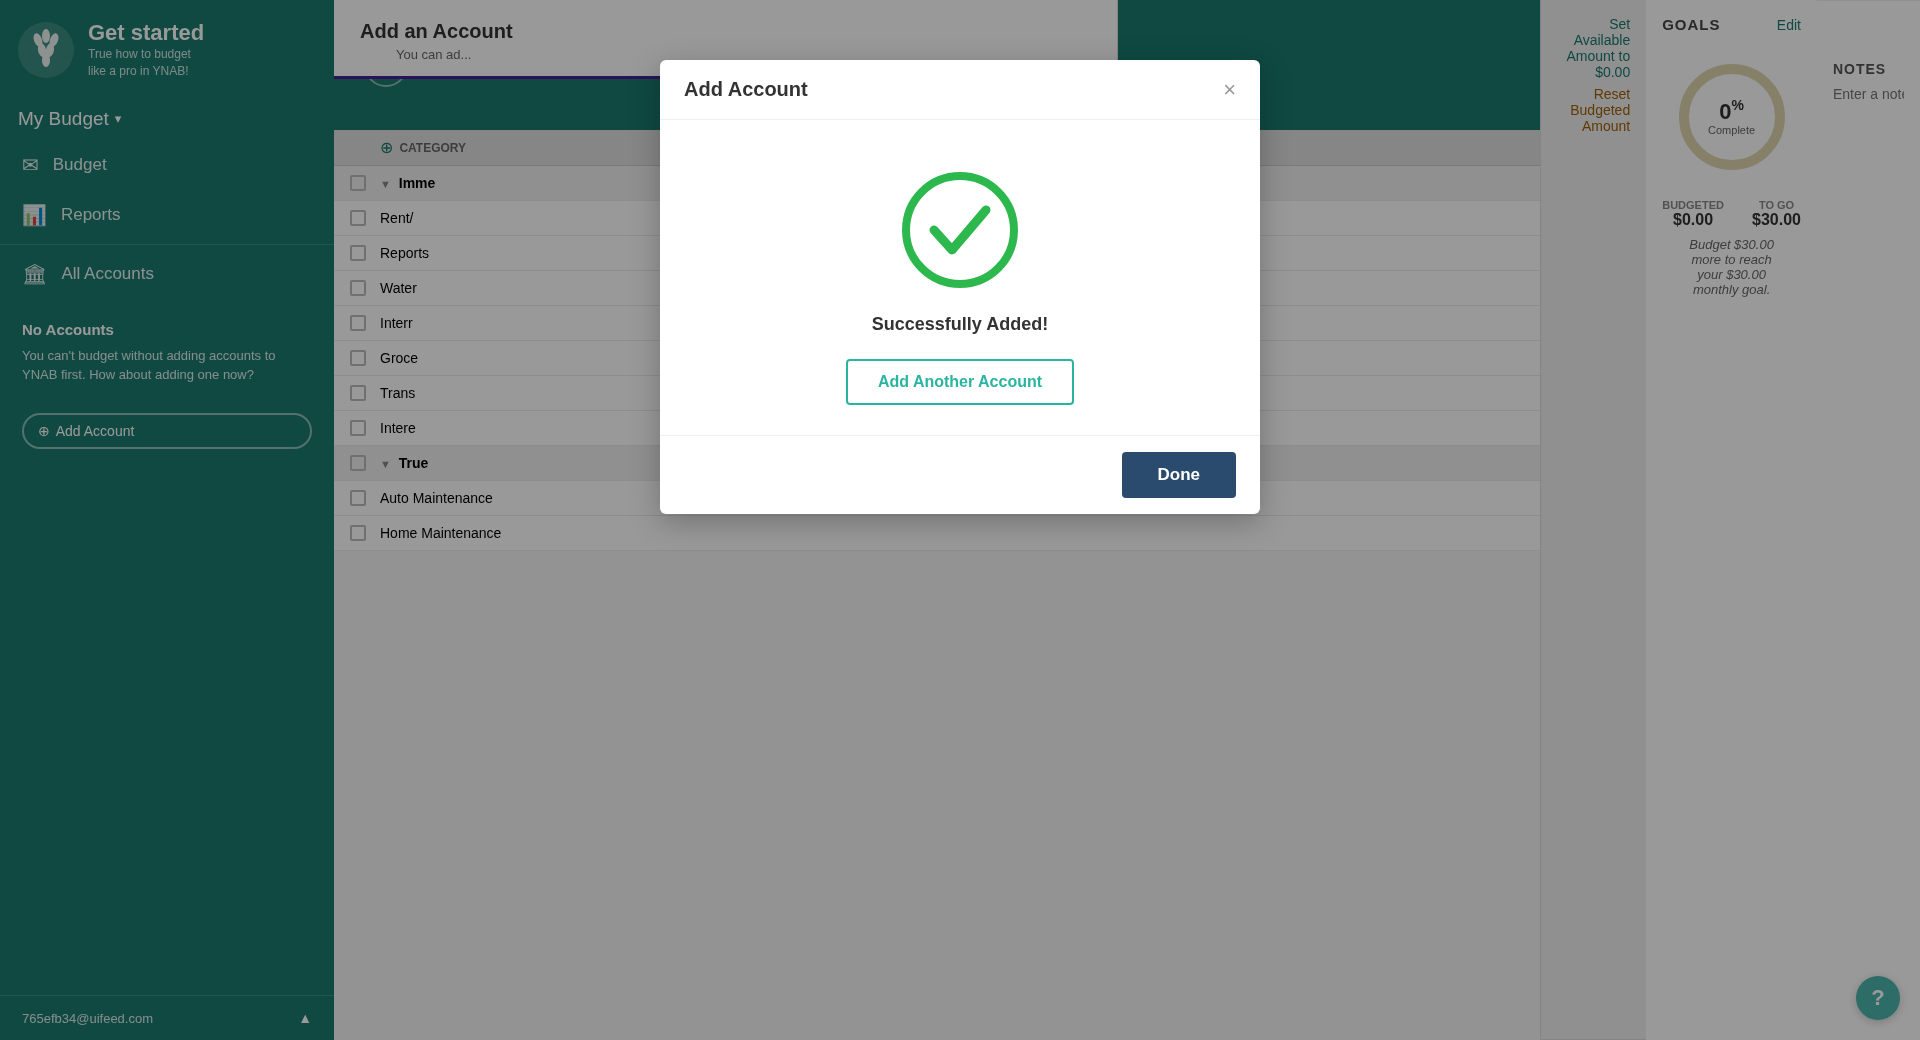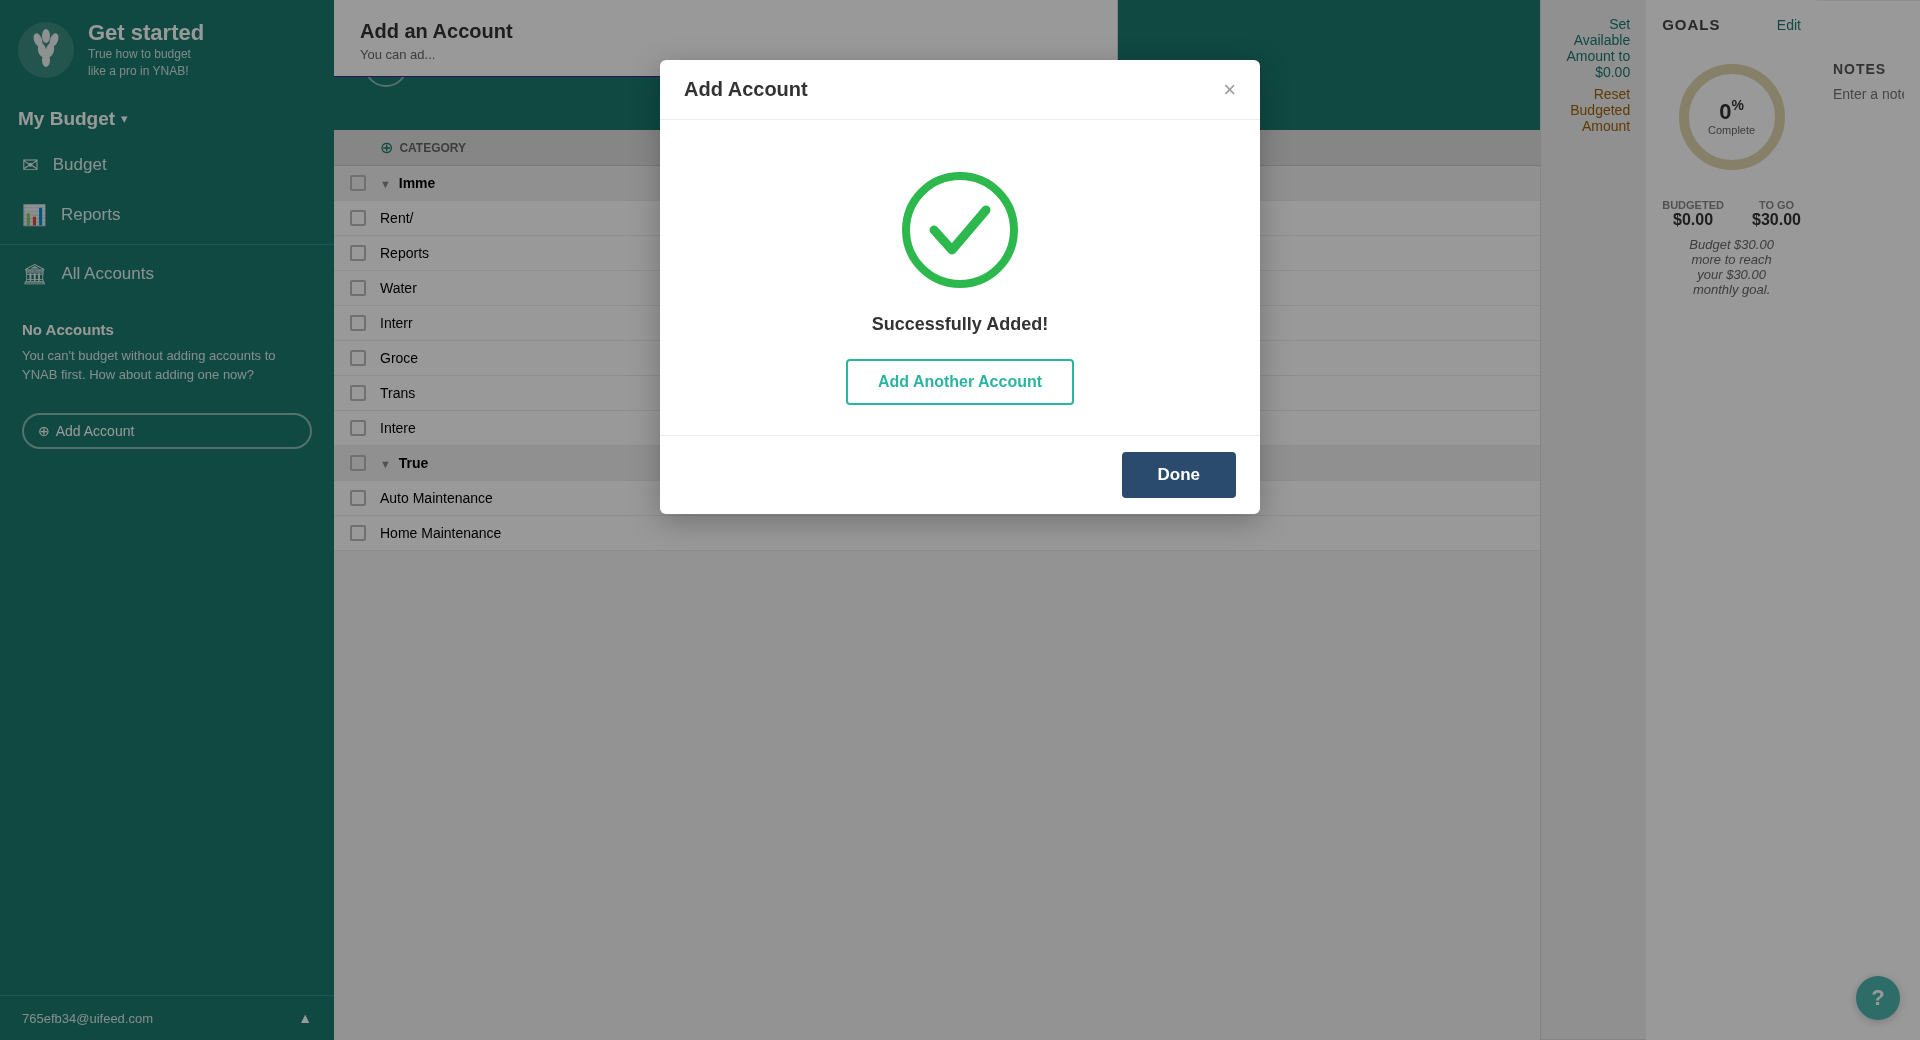--- a/index.html
+++ b/index.html
@@ -32,21 +32,21 @@
     .sidebar-title-block .app-subtitle {
       font-size: 12px; color: rgba(255,255,255,0.8); line-height: 1.4;
     }
 
     .budget-selector {
       display: flex; align-items: center; gap: 6px;
       padding: 8px 18px 4px;
       cursor: pointer;
     }
     .budget-selector .budget-name {
-      font-size: 19px; font-weight: 700; color: #fff;
+      font-size: 19px; font-weight: 400; color: #fff;
     }
     .budget-selector .chevron { color: #fff; font-size: 13px; }
 
     .sidebar-nav {
       padding: 6px 0;
     }
     .nav-item {
       display: flex; align-items: center; gap: 14px;
       padding: 13px 22px;
       cursor: pointer;
@@ -578,23 +578,23 @@
         <div class="notes-title">NOTES</div>
         <input class="notes-input" type="text" placeholder="Enter a note..." style="">
       </div>
 
       <div class="help-bubble">?</div>
     </div>
   </div>
 </div>
 
 <div style="position:absolute;left:334px;top:0;width:784px;background:#fff;z-index:10;border-right:1px solid #ddd;">
-  <div style="padding:20px 26px 14px;border-bottom:1px solid #4c1d95;">
+  <div style="padding:20px 26px 14px;border-bottom:3px solid #4c1d95;">
     <div style="font-size:20px;font-weight:700;color:#333;">Add an Account</div>
-    <div style="font-size:13px;color:#666;margin-top:4px;">You can ad...</div>
+    <div style="font-size:13px;color:#666;margin-top:4px;margin-left:36px;">You can ad...</div>
   </div>
 </div>
 
 <div class="modal-overlay">
   <div class="modal">
     <div class="modal-header">
       <span class="modal-title">Add Account</span>
       <button class="modal-close">×</button>
     </div>
     <div class="modal-body">

